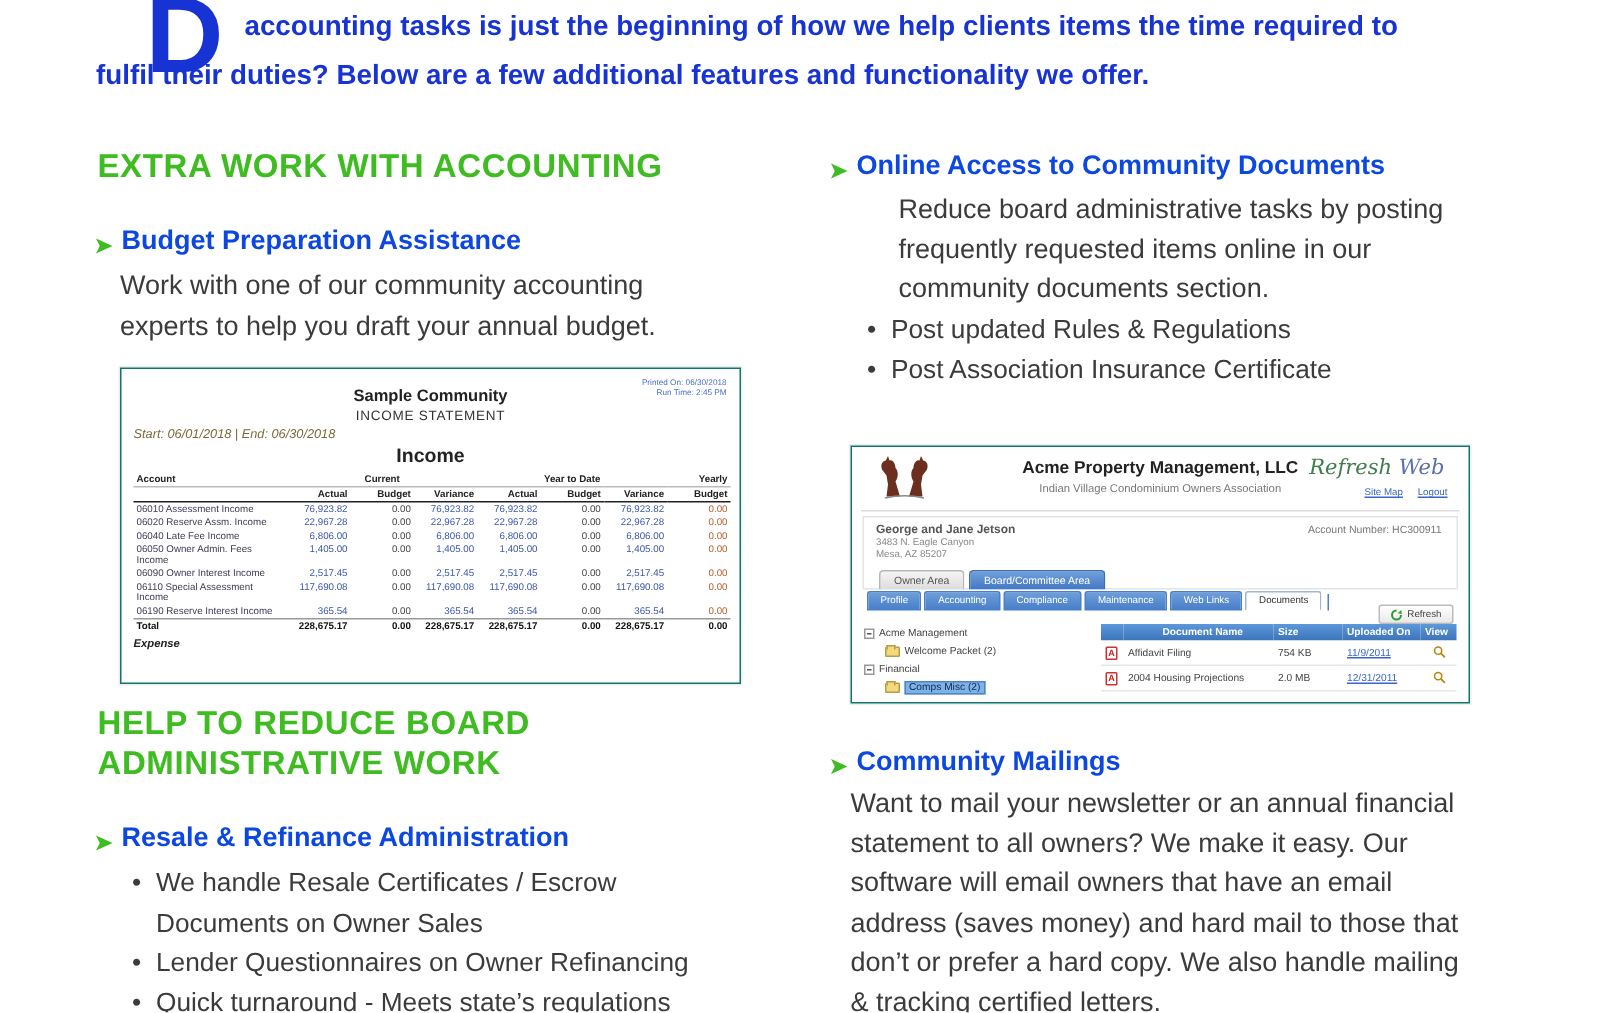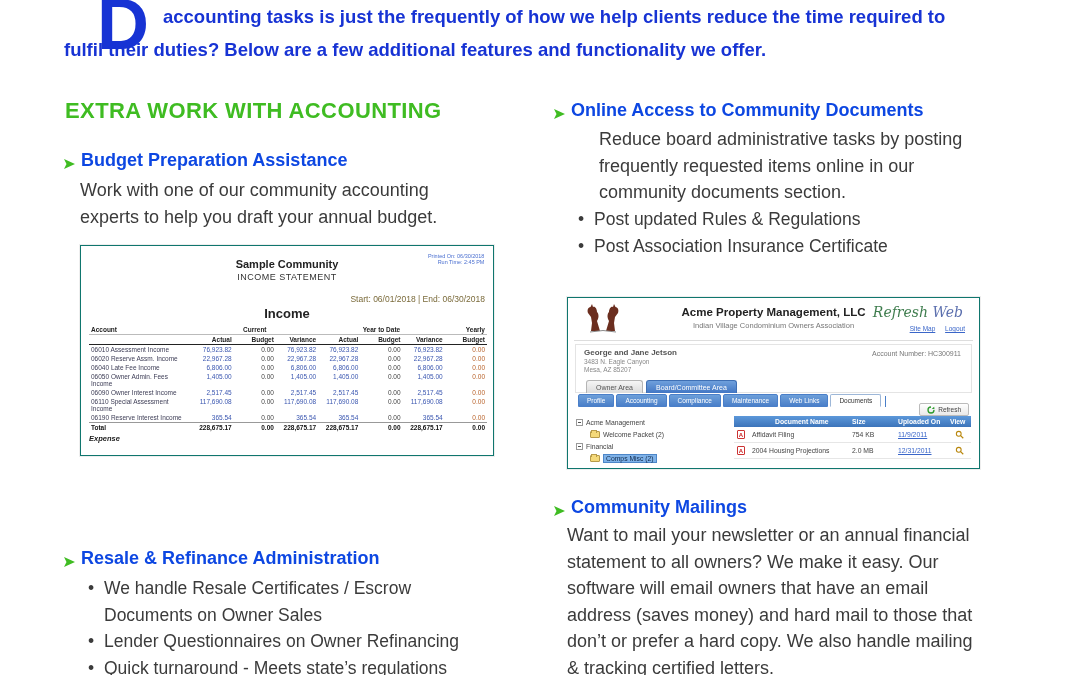--- a/index.html
+++ b/index.html
@@ -21,21 +21,21 @@
   ul.dots { position:absolute; list-style:none; }
   ul.dots li { position:relative; padding-left:16px; font-size:17.5px; line-height:26.5px; color:#3b3b3b; }
   ul.dots li::before { content:"•"; position:absolute; left:0; top:0; color:#3b3b3b; }
   
   .shot { position:absolute; background:#fff; border:1px solid #0f766e; box-shadow:0 0 0 1px #eee; }
   #income-box { left:80px; top:245px; width:414px; height:211px; padding:5px 8px; }
   .inc-note { position:absolute; right:9px; top:7px; text-align:right; font-size:7px; line-height:8px;
               color:#4a6fd0; transform:scale(.78); transform-origin:top right; }
   .inc-title { text-align:center; font-size:11px; font-weight:700; color:#222; margin-top:7px; }
   .inc-sub   { text-align:center; font-size:9px; color:#333; letter-spacing:.5px; margin-top:2px; }
-  .inc-period{ text-align:right; font-size:8.5px; color:#7a6a3a; margin-top:12px; }
+  .inc-period{ text-align:left; font-size:8.5px; color:#7a6a3a; margin-top:2px;font-style:italic; }
   .inc-sec   { text-align:center; font-size:13px; font-weight:700; color:#222; margin-top:2px; }
   table.inc { width:398px; margin-top:4px; border-collapse:collapse; table-layout:fixed; font-size:6.5px; }
   table.inc col.c-acct { width:102px; }
   table.inc col.c-num  { width:42px; }
   table.inc th { font-weight:700; color:#222; padding:1px 2px; }
   table.inc tr.grp th { text-align:center; border-bottom:1px solid #bbb; }
   table.inc tr.grp th.acct { text-align:left; }
   table.inc tr.grp th.last { text-align:right; }
   table.inc tr.sub th { text-align:right; border-bottom:1.5px solid #222; }
   table.inc tr.sub th.acct { text-align:left; }
@@ -93,21 +93,21 @@
   .doc-table td.vw { text-align:center; cursor:pointer; }
   .pdf-ic { display:inline-block; width:8px; height:9px; background:#fff; border:1px solid #c33; border-radius:1px;
             color:#c22; font-size:6px; font-weight:700; text-align:center; line-height:8px; }
 </style>
 </head>
 <body>
 
 <div id="page">
 
   <div class="dropcap">D</div>
-  <div class="intro-line l1">accounting tasks is just the frequently of how we help clients reduce the time required to</div>
+  <div class="intro-line l1">accounting tasks is just the beginning of how we help clients items the time required to</div>
   <div class="intro-line l2">fulfil their duties? Below are a few additional features and functionality we offer.</div>
 
   <div class="green-h" style="left:65px; top:97px;">EXTRA WORK WITH ACCOUNTING</div>
 
   <div class="sub-h" style="left:64px; top:150px;">
     <span class="arr">
       <svg width="12" height="12" viewBox="0 0 12 12">
           <path d="M0,1 L11,6 L0,11 L2.5,6 Z" fill="#3fbc22"></path>
         </svg>
     </span>
@@ -240,20 +240,21 @@
             <td class="ca">228,675.17</td>
             <td class="bu">0.00</td>
             <td class="va">228,675.17</td>
             <td class="yb">0.00</td>
           </tr>
         </tbody>
     </table>
     <div class="inc-expense">Expense</div>
   </div>
 
+  <div class="green-h" style="left:65px; top:468px; width:330px;">HELP TO REDUCE BOARD ADMINISTRATIVE WORK</div>
 
   <div class="sub-h" style="left:64px; top:548px;">
     <span class="arr">
       <svg width="12" height="12" viewBox="0 0 12 12">
           <path d="M0,1 L11,6 L0,11 L2.5,6 Z" fill="#3fbc22"></path>
         </svg>
     </span>
     <span>Resale &amp; Refinance Administration</span>
   </div>
   <ul class="dots" style="left:88px; top:575px; width:400px;">

